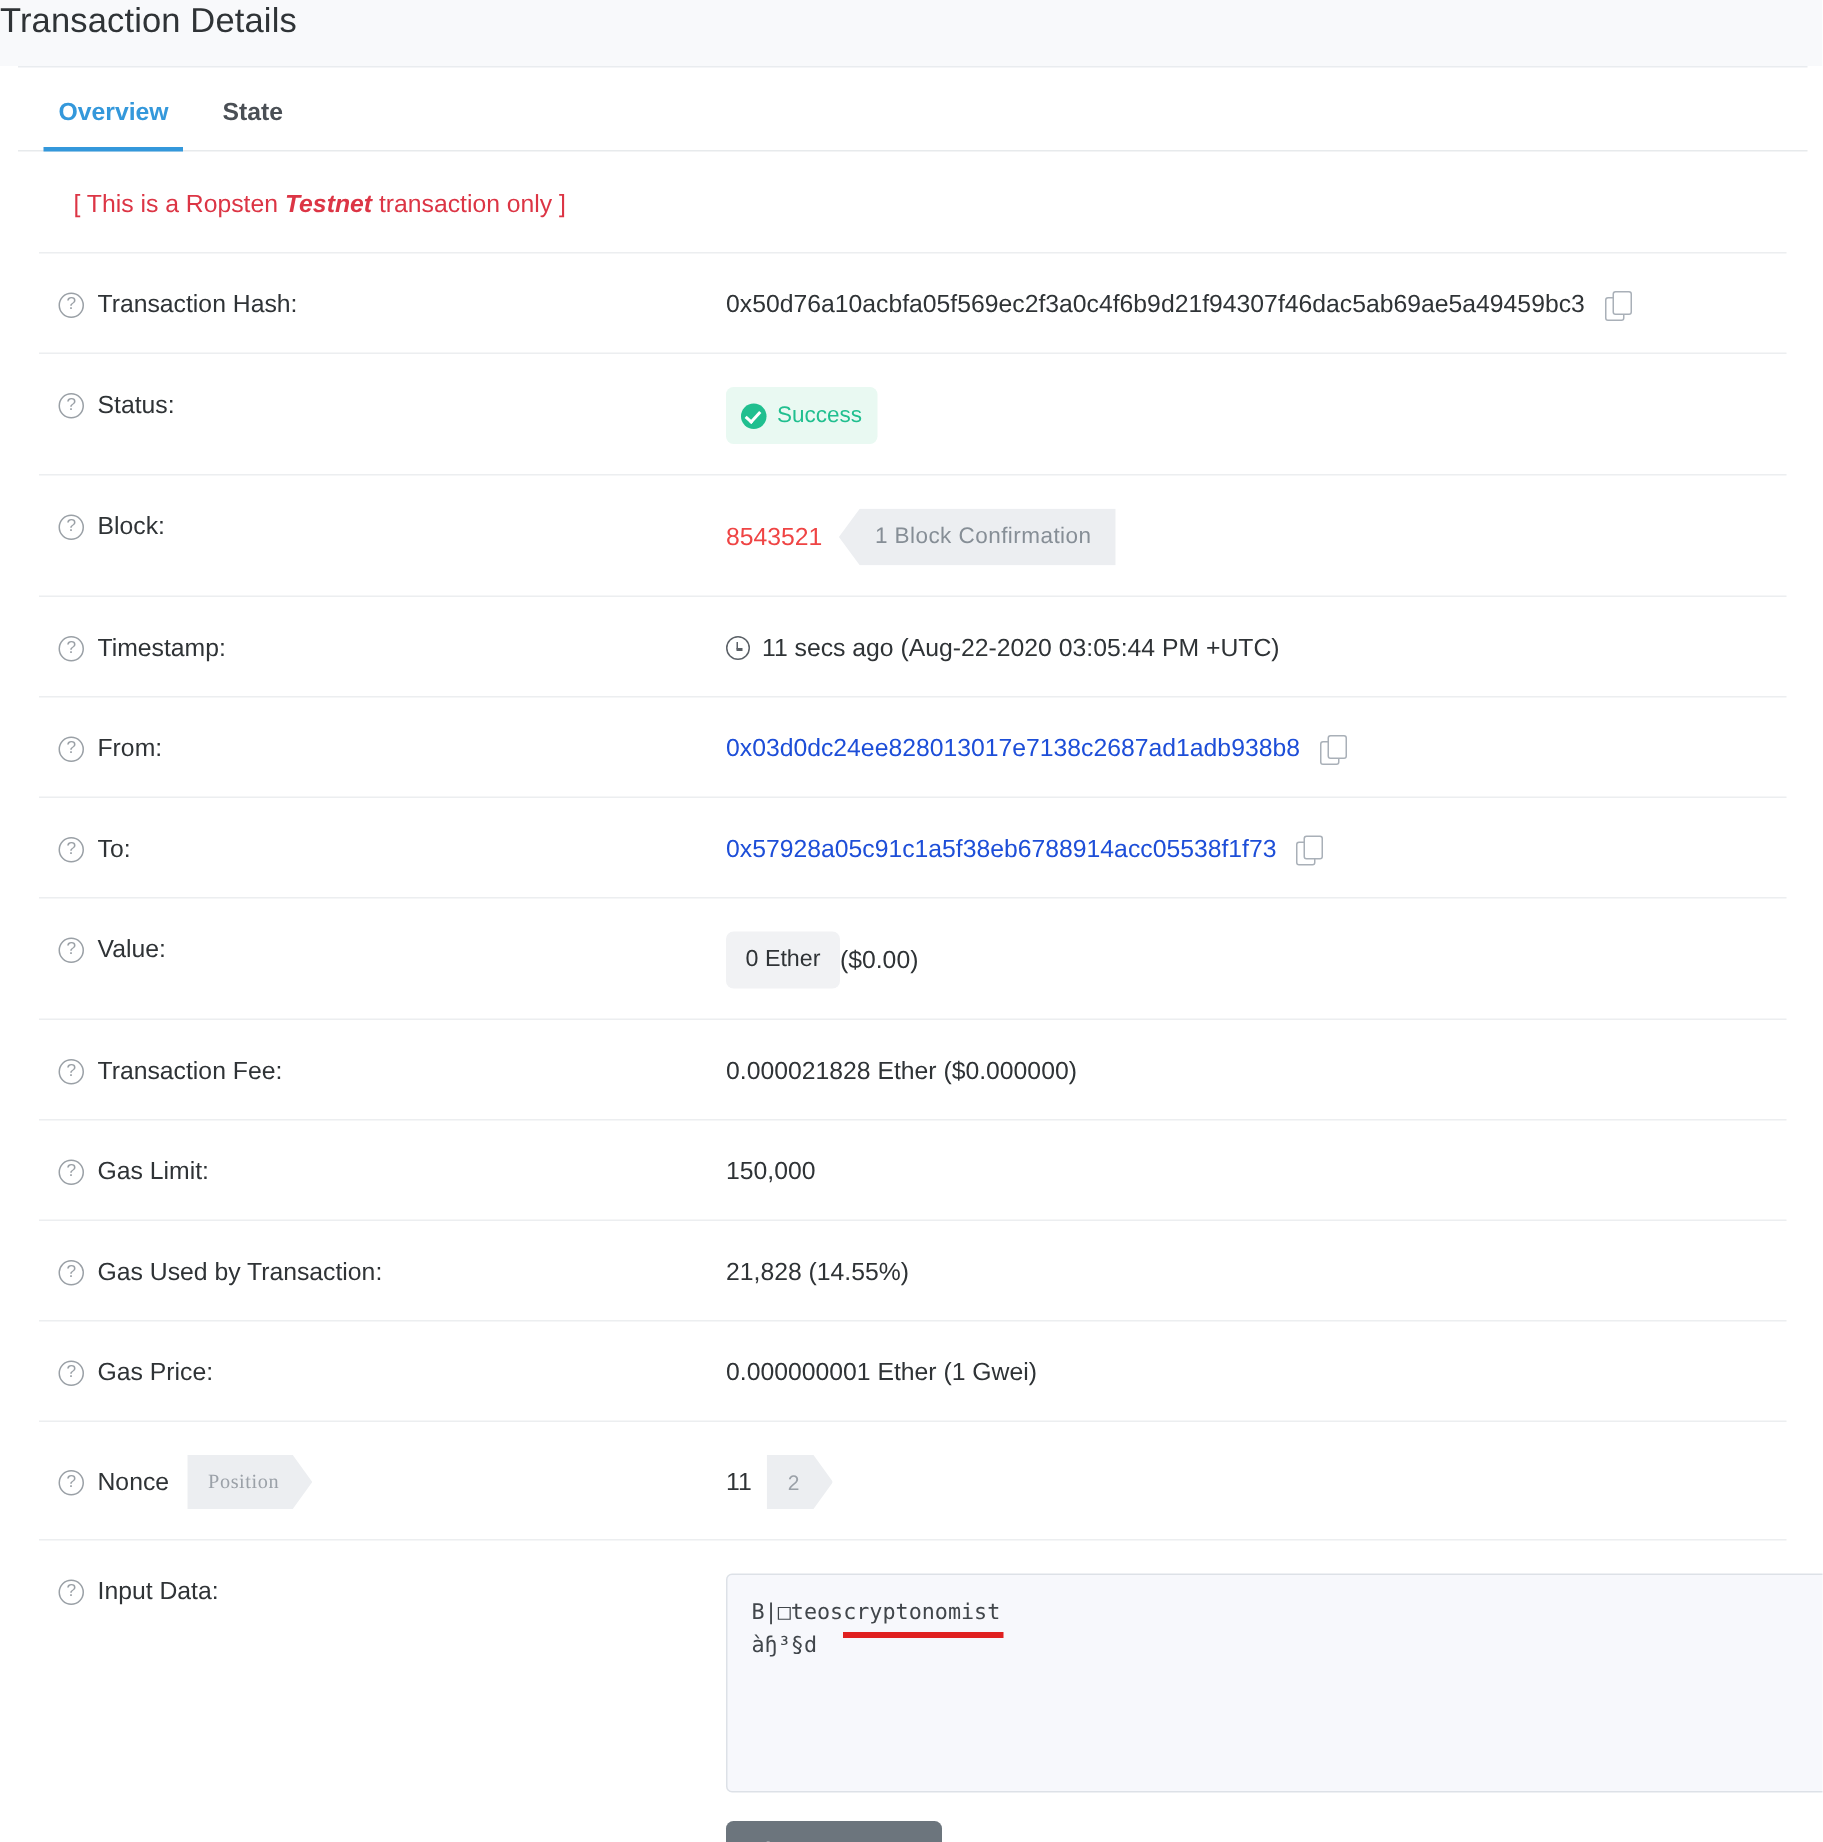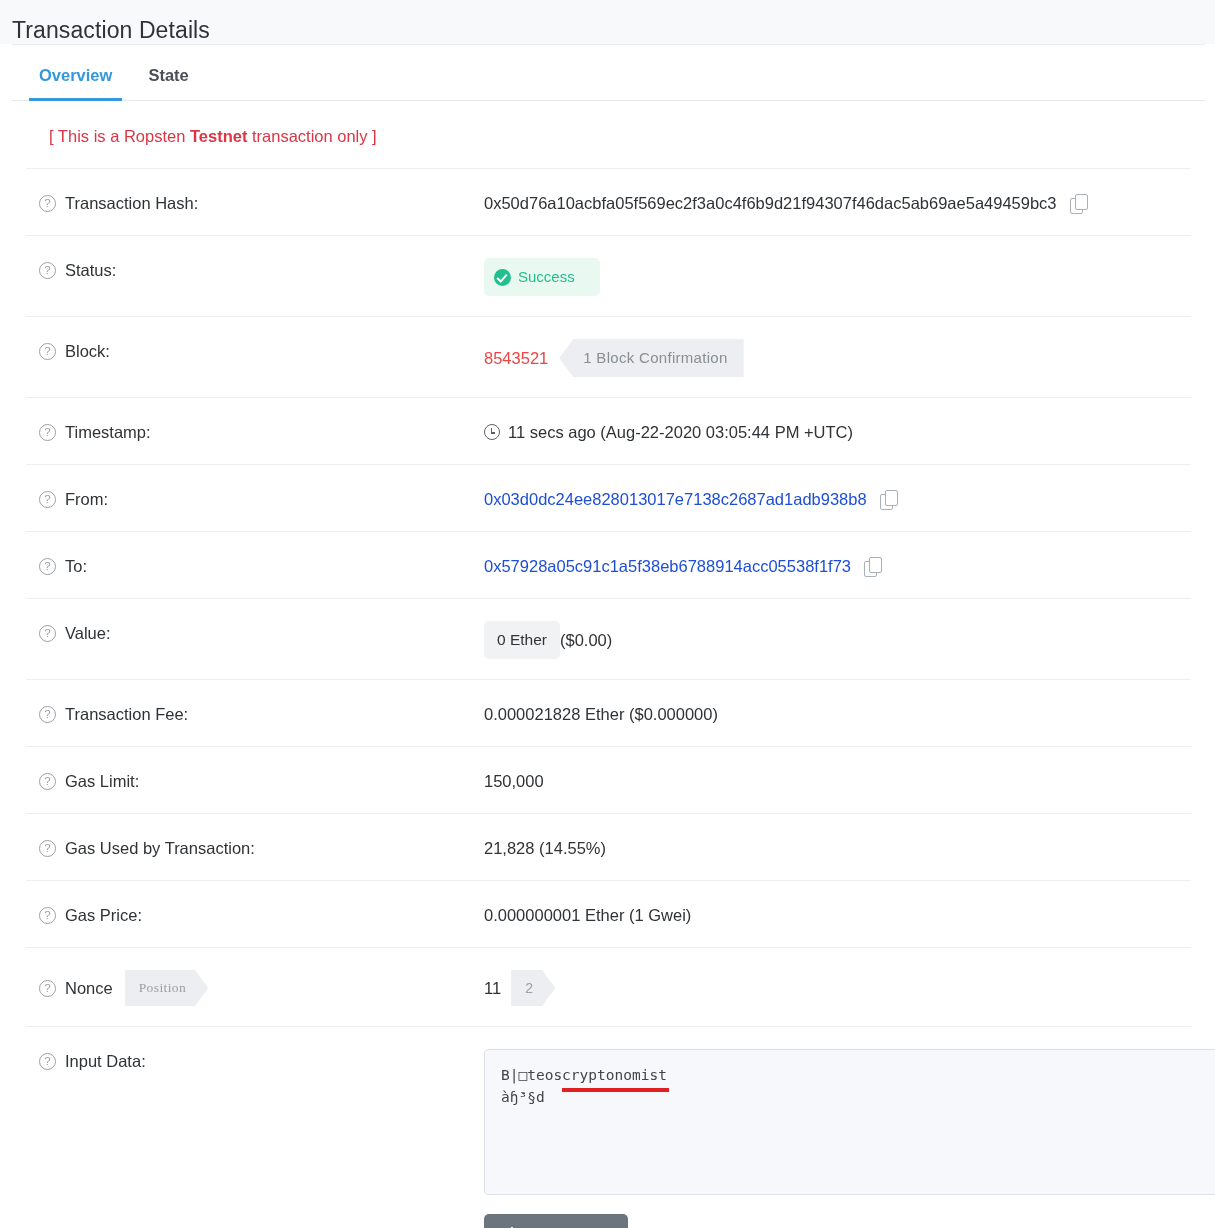--- a/index.html
+++ b/index.html
@@ -11,22 +11,21 @@
     font-family: "Liberation Sans", sans-serif;
     color: #212529;
     overflow: hidden;
   }
 
   
   .page-header {
     height: 44px;
     background: #f8f9fb;
     display: flex;
-    align-items: flex-end;
-    padding-left: 12px;
+    align-items: flex-start;
   }
   .page-title {
     font-size: 23px;
     font-weight: 400;
     color: #2f3336;
     letter-spacing: 0.1px;
   }
 
   
   .card {
@@ -70,21 +69,21 @@
     border-bottom-color: #3498db;
     margin-top: 24px;
   }
 
   
   .testnet-notice {
     color: #dc3545;
     font-size: 16.5px;
     padding: 26px 0 22px 37px;
   }
-  .testnet-notice b { font-weight: bold; }
+  .testnet-notice b { font-weight: bold; font-style: italic; }
 
   
   .rows { padding: 0 14px 0 14px; }
   .row {
     display: flex;
     align-items: flex-start;
     border-top: 1px solid #eceef0;
     min-height: 67px;
     padding: 22px 0 20px 0;
   }
@@ -150,21 +149,21 @@
     left: 5px; top: 0;
     background: #fff;
   }
 
   
   .status-badge {
     display: inline-flex;
     align-items: center;
     background: #e9f9f2;
     border-radius: 5px;
-    padding: 7px 25px 7px 10px;
+    padding: 7px 10px 7px 10px;
     font-size: 15px;
     color: #20bf8f;
   }
   .check-circle {
     width: 17px; height: 17px;
     border-radius: 50%;
     background: #20bf8f;
     margin-right: 7px;
     position: relative;
     flex: 0 0 17px;

